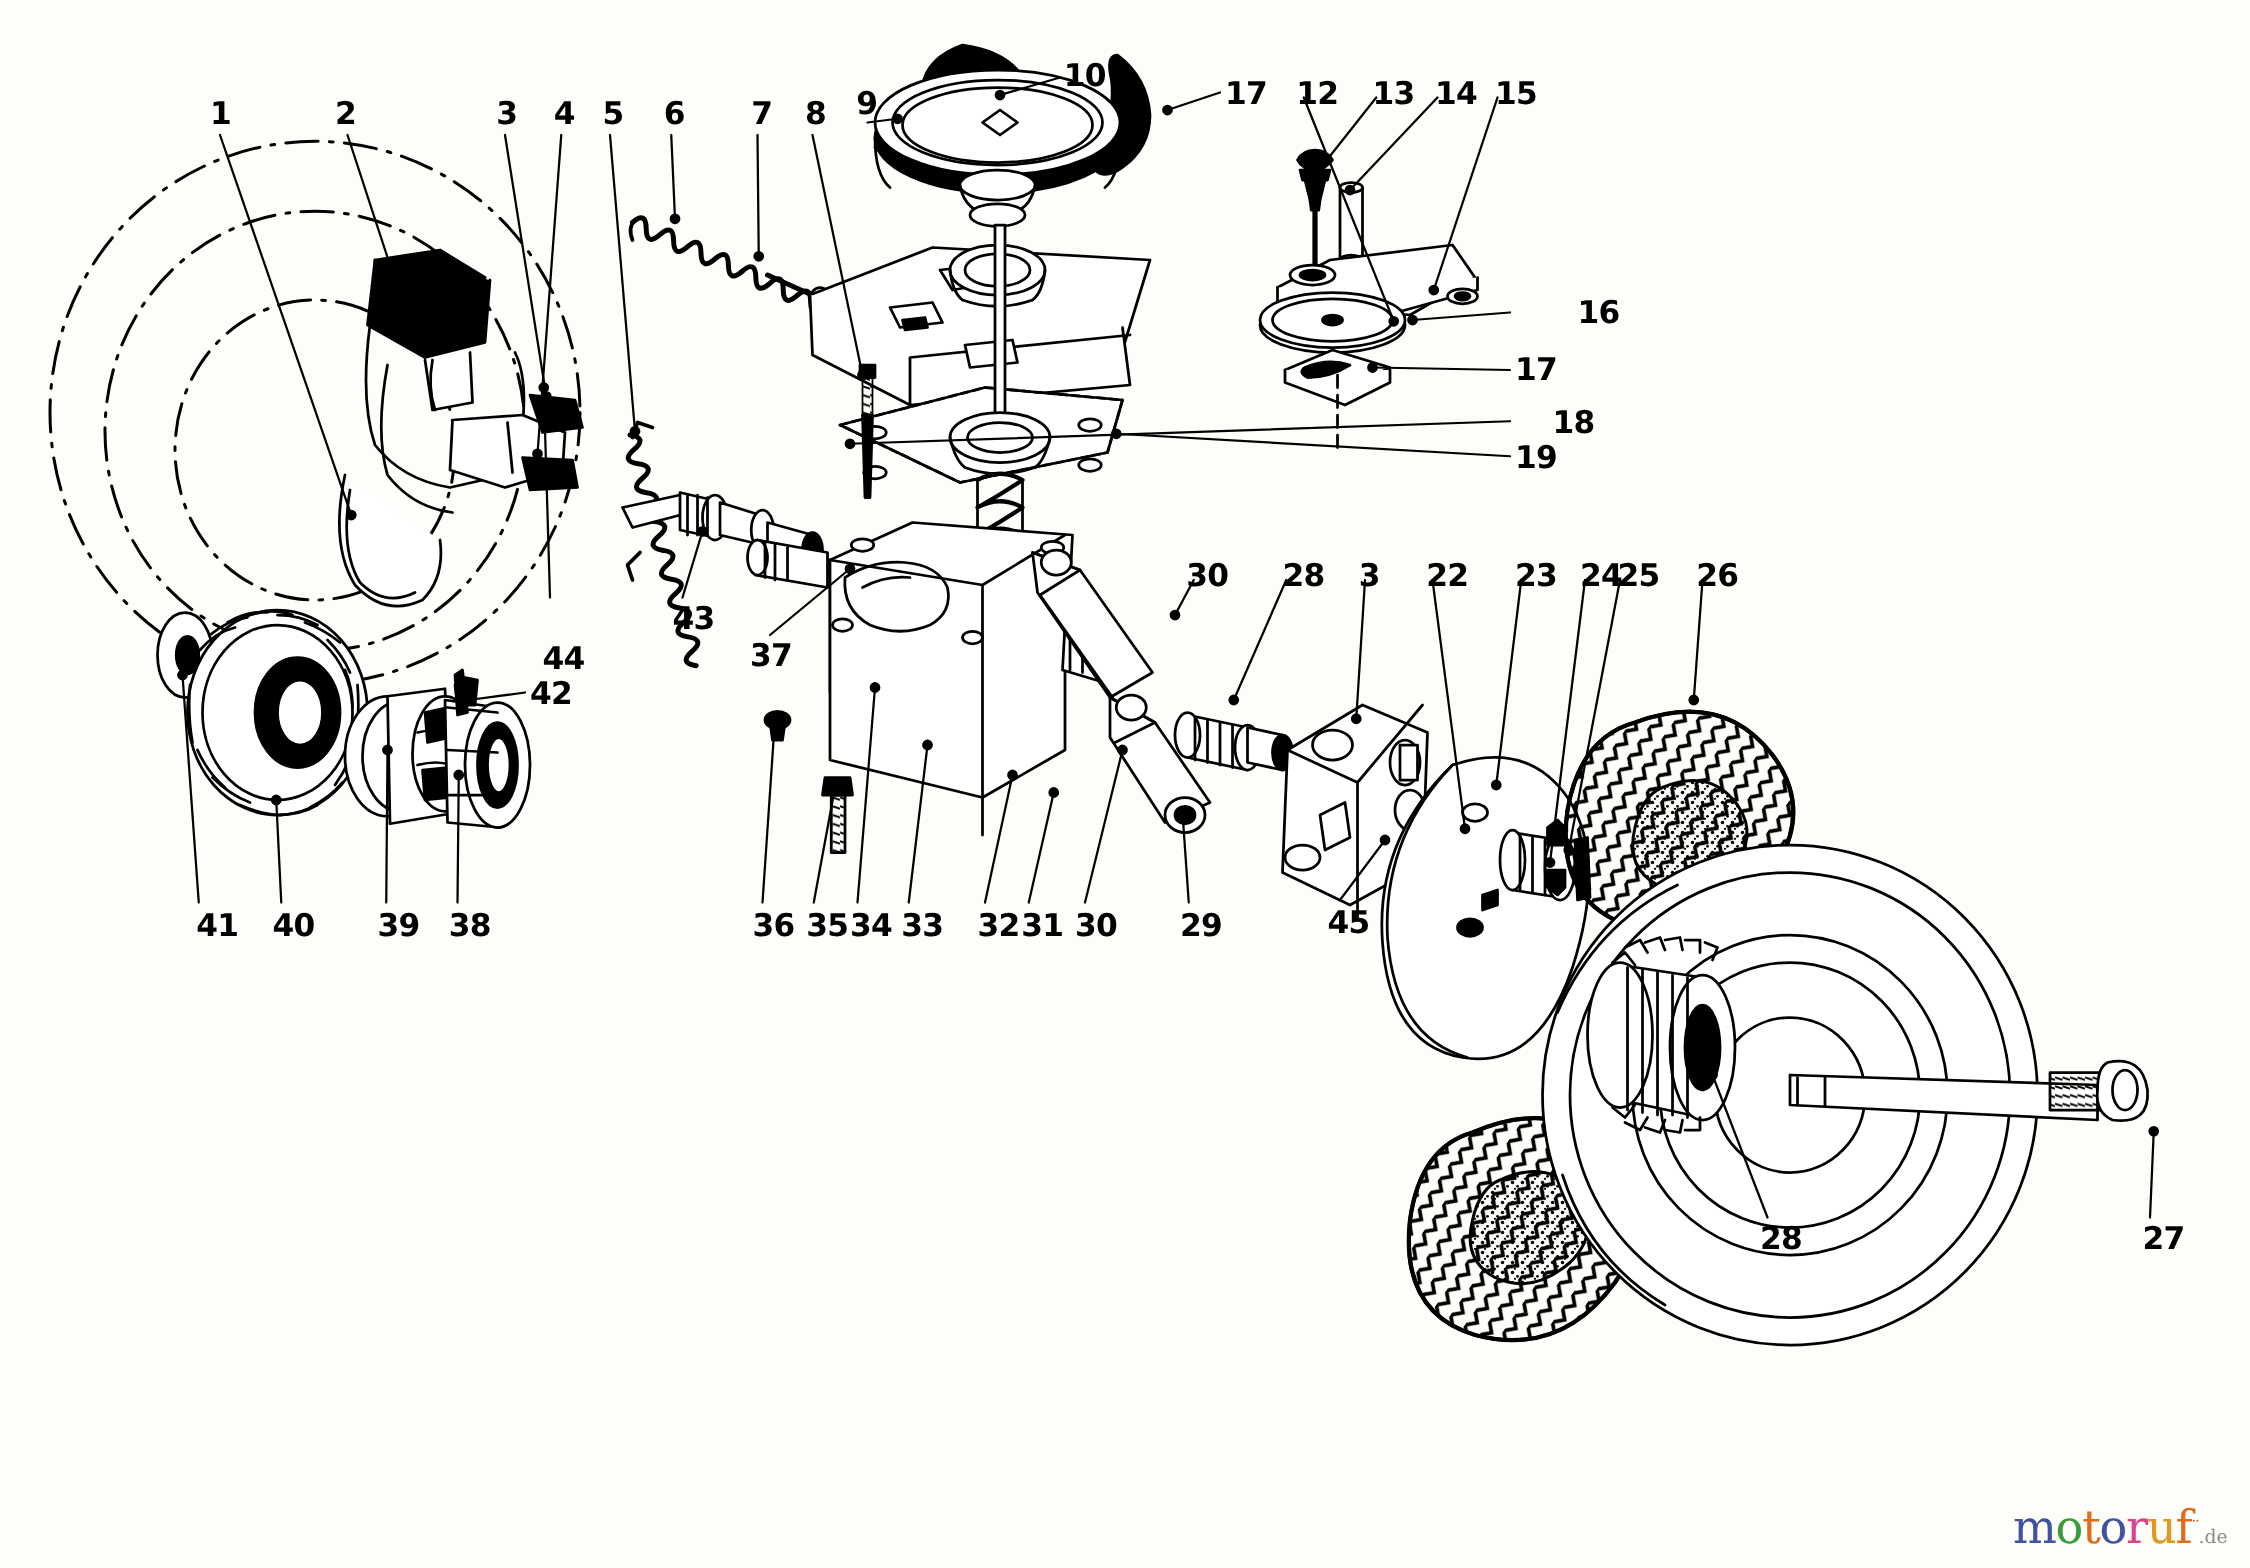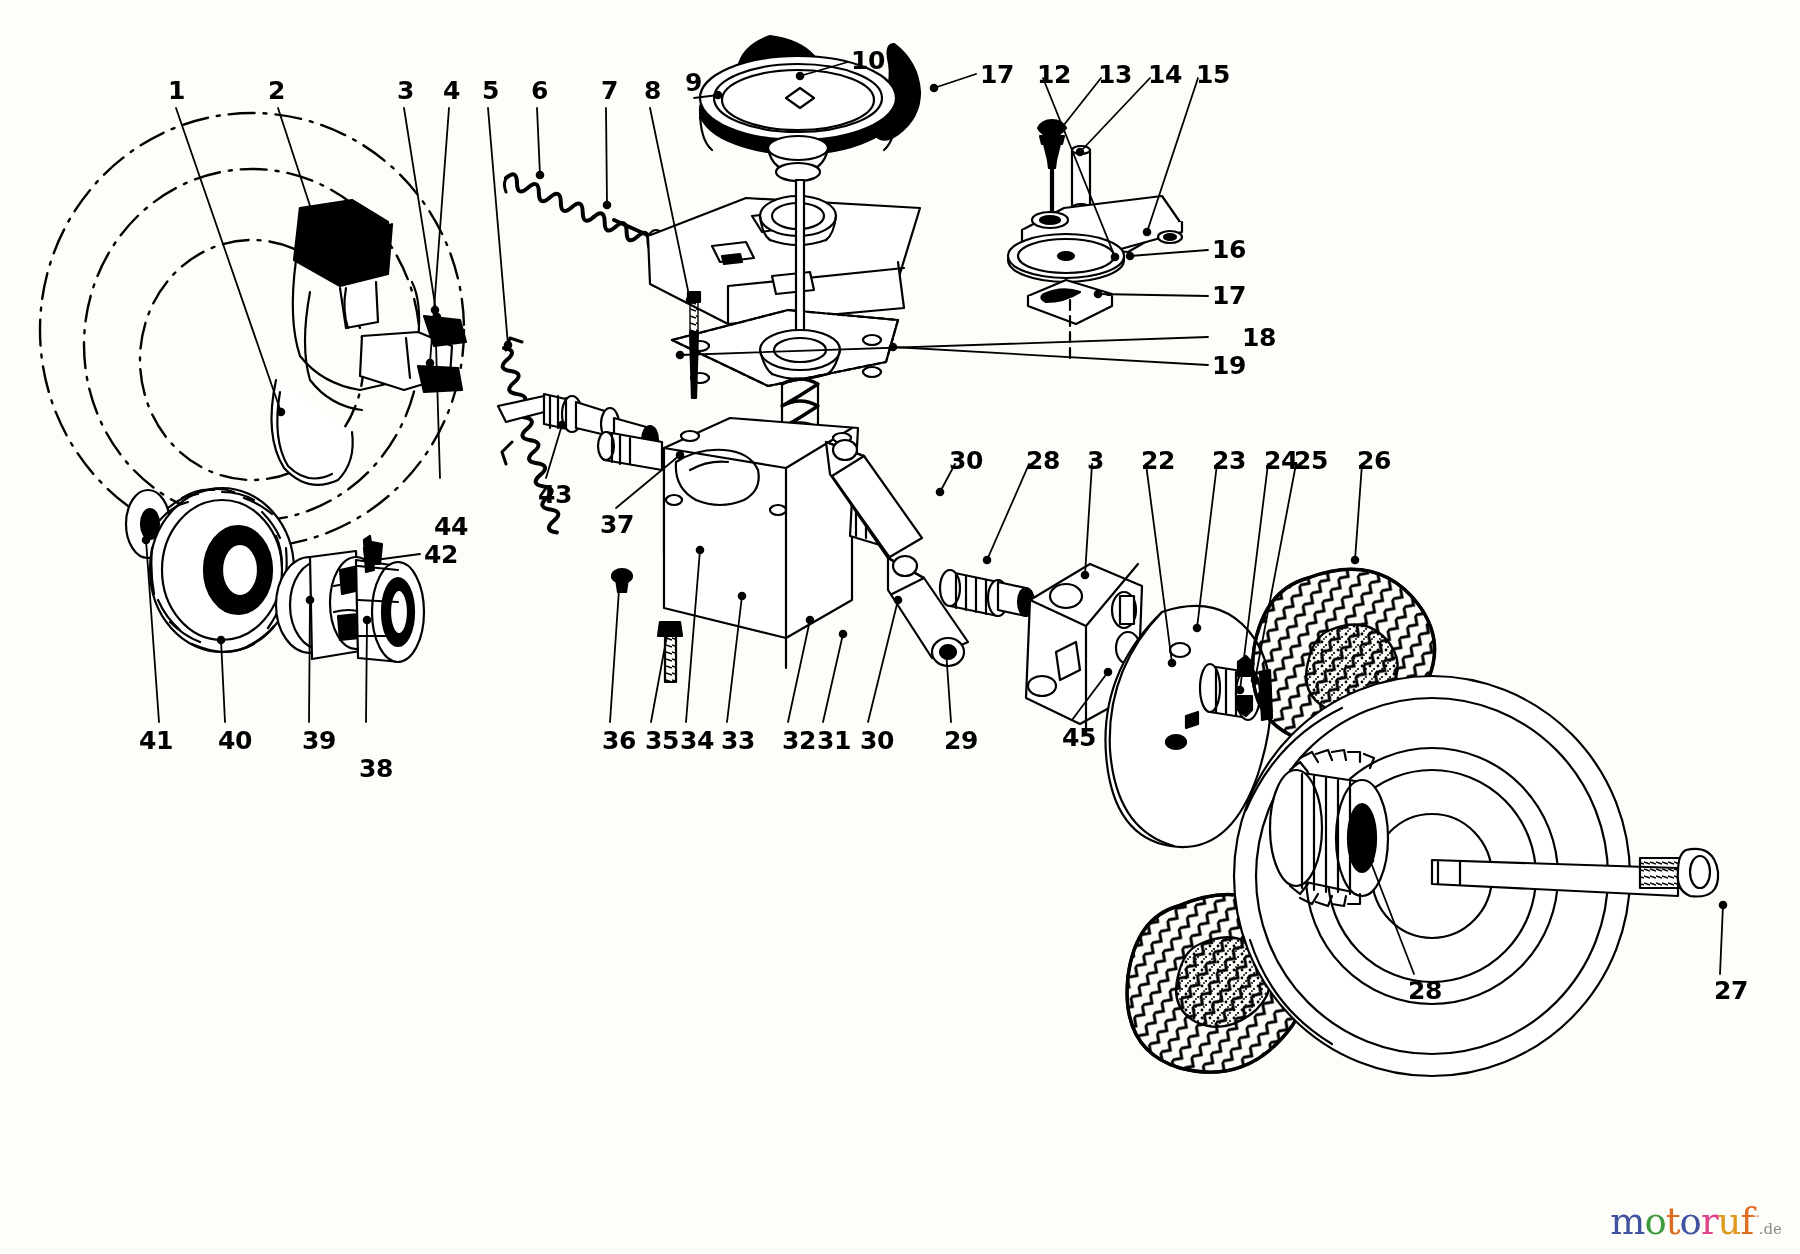--- a/index.html
+++ b/index.html
@@ -478,21 +478,21 @@
       <div class="callout" style="left: 531px; top: 78px;">6</div>
       <div class="callout" style="left: 601px; top: 78px;">7</div>
       <div class="callout" style="left: 644px; top: 78px;">8</div>
       <div class="callout" style="left: 685px; top: 70px;">9</div>
       <div class="callout" style="left: 851px; top: 48px;">10</div>
       <div class="callout" style="left: 980px; top: 62px;">17</div>
       <div class="callout" style="left: 1037px; top: 62px;">12</div>
       <div class="callout" style="left: 1098px; top: 62px;">13</div>
       <div class="callout" style="left: 1148px; top: 62px;">14</div>
       <div class="callout" style="left: 1196px; top: 62px;">15</div>
-      <div class="callout" style="left: 1212px; top: 237px;">16</div>
+      <div class="callout" style="left: 1262px; top: 237px;">16</div>
       <div class="callout" style="left: 1212px; top: 283px;">17</div>
       <div class="callout" style="left: 1212px; top: 325px; margin-left: 30px;">18</div>
       <div class="callout" style="left: 1212px; top: 353px;">19</div>
       <div class="callout" style="left: 949px; top: 448px;">30</div>
       <div class="callout" style="left: 1026px; top: 448px;">28</div>
       <div class="callout" style="left: 1087px; top: 448px;">3</div>
       <div class="callout" style="left: 1141px; top: 448px;">22</div>
       <div class="callout" style="left: 1212px; top: 448px;">23</div>
       <div class="callout" style="left: 1264px; top: 448px;">24</div>
       <div class="callout" style="left: 1294px; top: 448px;">25</div>
@@ -501,24 +501,24 @@
       <div class="callout" style="left: 1408px; top: 978px;">28</div>
       <div class="callout" style="left: 944px; top: 728px;">29</div>
       <div class="callout" style="left: 860px; top: 728px;">30</div>
       <div class="callout" style="left: 817px; top: 728px;">31</div>
       <div class="callout" style="left: 782px; top: 728px;">32</div>
       <div class="callout" style="left: 721px; top: 728px;">33</div>
       <div class="callout" style="left: 680px; top: 728px;">34</div>
       <div class="callout" style="left: 645px; top: 728px;">35</div>
       <div class="callout" style="left: 602px; top: 728px;">36</div>
       <div class="callout" style="left: 600px; top: 512px;">37</div>
-      <div class="callout" style="left: 359px; top: 728px; margin-top: 28px;">38</div>
+      <div class="callout" style="left: 359px; top: 728px;">38</div>
       <div class="callout" style="left: 302px; top: 728px;">39</div>
       <div class="callout" style="left: 218px; top: 728px;">40</div>
-      <div class="callout" style="left: 139px; top: 728px;">41</div>
+      <div class="callout" style="left: 157px; top: 728px;">41</div>
       <div class="callout" style="left: 424px; top: 542px;">42</div>
       <div class="callout" style="left: 538px; top: 482px;">43</div>
       <div class="callout" style="left: 434px; top: 482px; margin-top: 32px;">44</div>
       <div class="callout" style="left: 1062px; top: 725px;">45</div>
     </div>
 
   <div id="watermark"><span style="color: rgb(65, 82, 160);">m</span><span style="color: rgb(61, 154, 61);">o</span><span style="color: rgb(224, 108, 31);">t</span><span style="color: rgb(65, 82, 160);">o</span><span style="color: rgb(224, 65, 138);">r</span><span style="color: rgb(224, 154, 31);">u</span><span style="color: rgb(224, 108, 31);">f</span><span class="dot" style="color: rgb(224, 108, 31);">··</span><span class="tld" style="color: rgb(138, 138, 138);">.de</span></div>
 
 </div>
 

